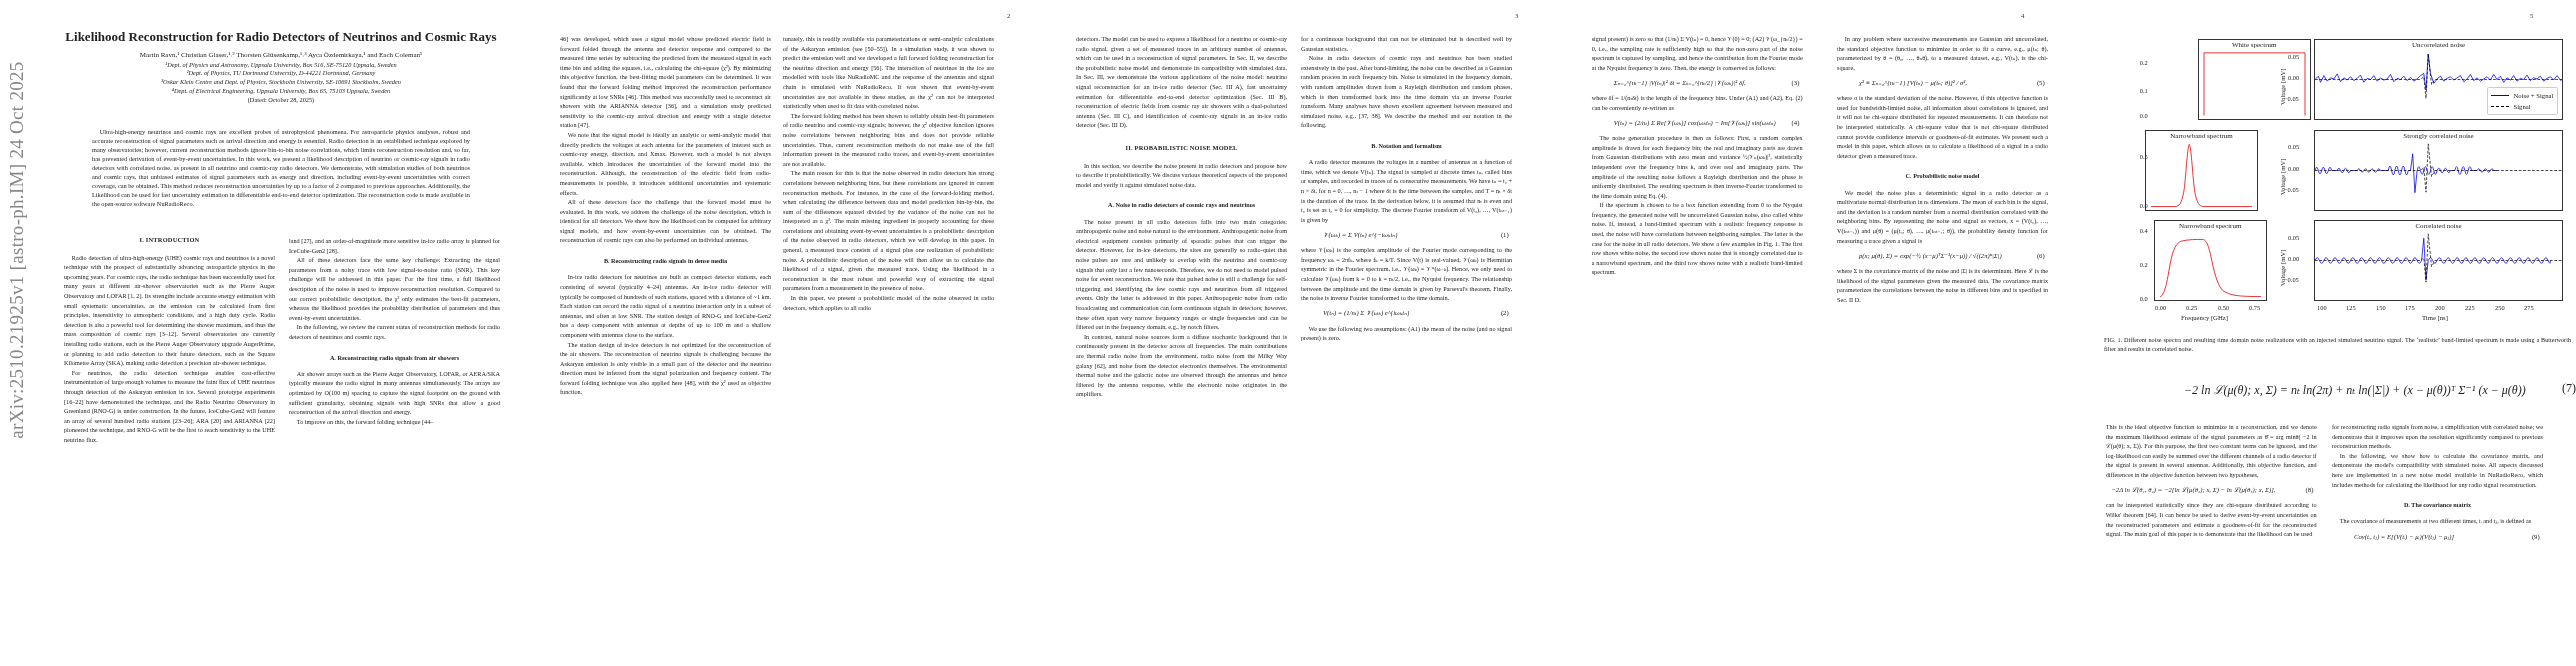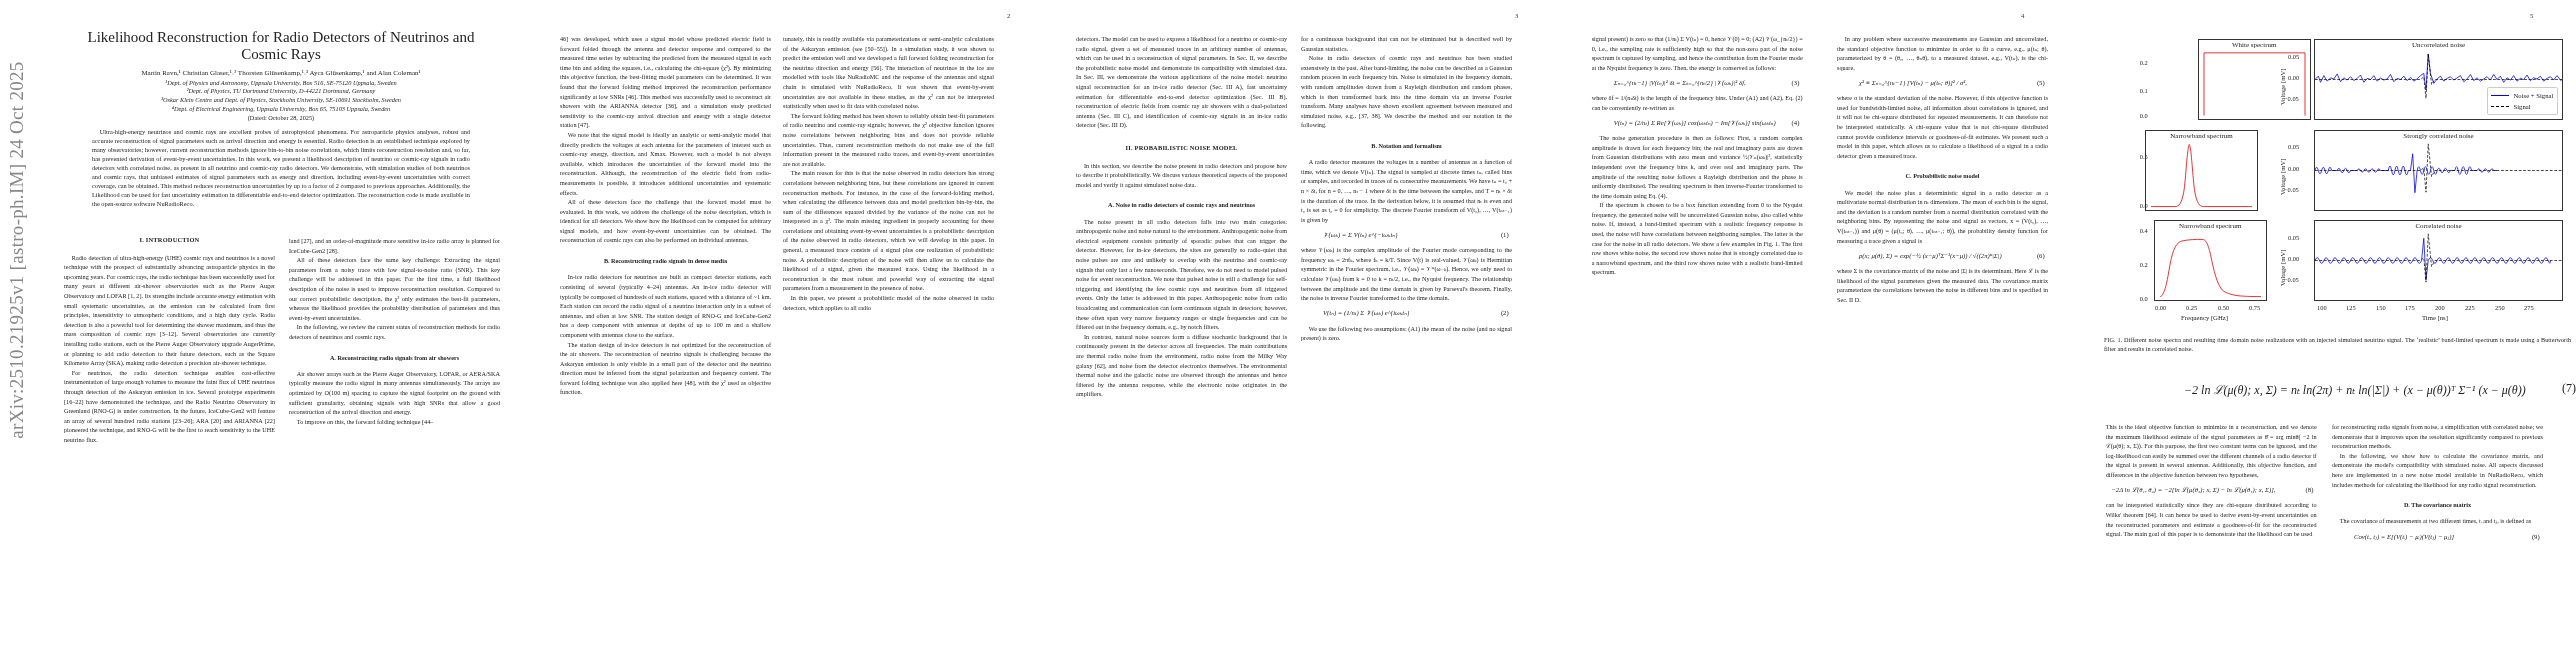--- a/index.html
+++ b/index.html
@@ -9,21 +9,21 @@
   .page{position:absolute;top:0;height:667px;width:500px;}
   .page-num{position:absolute;top:12.2px;font-size:6.7px;color:#333;}
   .col{position:absolute;top:34px;width:211px;font-size:6.2px;line-height:9.6px;text-align:justify;hyphens:auto;}
   .col p{margin:0;text-indent:7.8px;}
   .col p.noindent{text-indent:0;}
   .sec-h{font-weight:bold;text-align:center;font-size:6.4px;margin:13.3px 0 7.8px;letter-spacing:0.2px;}
   .subsec-h{font-weight:bold;text-align:center;font-size:6.2px;margin:11px 0 6.7px;}
   .eq{display:flex;justify-content:space-between;align-items:center;margin:5.6px 0;font-style:italic;font-size:6.7px;padding:0 3.3px 0 22px;}
   .eq .num{font-style:normal;}
   .title-block{position:absolute;left:64px;top:29px;width:434px;text-align:center;}
-  .paper-title{font-weight:normal;font-size:15px;margin:0 0 5.6px;}
+  .paper-title{font-weight:bold;font-size:13px;margin:0 0 5.6px;}
   .authors{font-size:7px;margin:0 0 2.2px;}
   .affil{font-style:italic;font-size:6.3px;line-height:8.6px;}
   .dated{font-size:6.3px;margin-top:1.1px;}
   .abstract{position:absolute;left:92px;top:127px;width:378px;font-size:6.3px;line-height:9px;text-align:justify;}
   .abstract p{margin:0;text-indent:7.8px;}
   
   .figure{position:absolute;left:2137px;top:39px;width:428px;height:289px;}
   .panel{position:absolute;border:0.8px solid #333;background:#fff;}
   .panel-title{position:absolute;top:1.1px;left:0;right:0;text-align:center;font-size:7px;color:#222;}
   .tick-label{position:absolute;font-size:6.4px;color:#222;}
@@ -37,21 +37,21 @@
 </style>
 </head>
 <body>
 
 <div class="arxiv-stamp">
   <span>arXiv:2510.21925v1  [astro-ph.IM]  24 Oct 2025</span>
 </div>
 
 <div class="title-block">
   <div class="paper-title">Likelihood Reconstruction for Radio Detectors of Neutrinos and Cosmic Rays</div>
-  <div class="authors">Martin Ravn,¹ Christian Glaser,¹˒² Thorsten Glüsenkamp,¹˒³ Ayca Glüsenkamp,¹ and Alan Coleman¹</div>
+  <div class="authors">Martin Ravn,¹ Christian Glaser,¹˒² Thorsten Glüsenkamp,¹˒³ Ayca Özdemirkaya,¹ and Each Coleman¹</div>
   <div class="affil">¹Dept. of Physics and Astronomy, Uppsala University, Box 516, SE-75120 Uppsala, Sweden</div>
   <div class="affil">²Dept. of Physics, TU Dortmund University, D-44221 Dortmund, Germany</div>
   <div class="affil">³Oskar Klein Centre and Dept. of Physics, Stockholm University, SE-10691 Stockholm, Sweden</div>
   <div class="affil">⁴Dept. of Electrical Engineering, Uppsala University, Box 65, 75103 Uppsala, Sweden</div>
   <div class="dated">(Dated: October 28, 2025)</div>
 </div>
 <div class="abstract">
   <p>Ultra-high-energy neutrinos and cosmic rays are excellent probes of astrophysical phenomena. For astroparticle physics analyses, robust and accurate reconstruction of signal parameters such as arrival direction and energy is essential. Radio detection is an established technique explored by many observatories; however, current reconstruction methods ignore bin-to-bin noise correlations, which limits reconstruction resolution and, so far, has prevented derivation of event-by-event uncertainties. In this work, we present a likelihood description of neutrino or cosmic-ray signals in radio detectors with correlated noise, as present in all neutrino and cosmic-ray radio detectors. We demonstrate, with simulation studies of both neutrinos and cosmic rays, that unbiased estimates of signal parameters such as energy and direction, including event-by-event uncertainties with correct coverage, can be obtained. This method reduces reconstruction uncertainties by up to a factor of 2 compared to previous approaches. Additionally, the Likelihood can be used for fast uncertainty estimation in differentiable end-to-end detector optimization. The reconstruction code is made available in the open-source software NuRadioReco.</p>
 </div>
 

